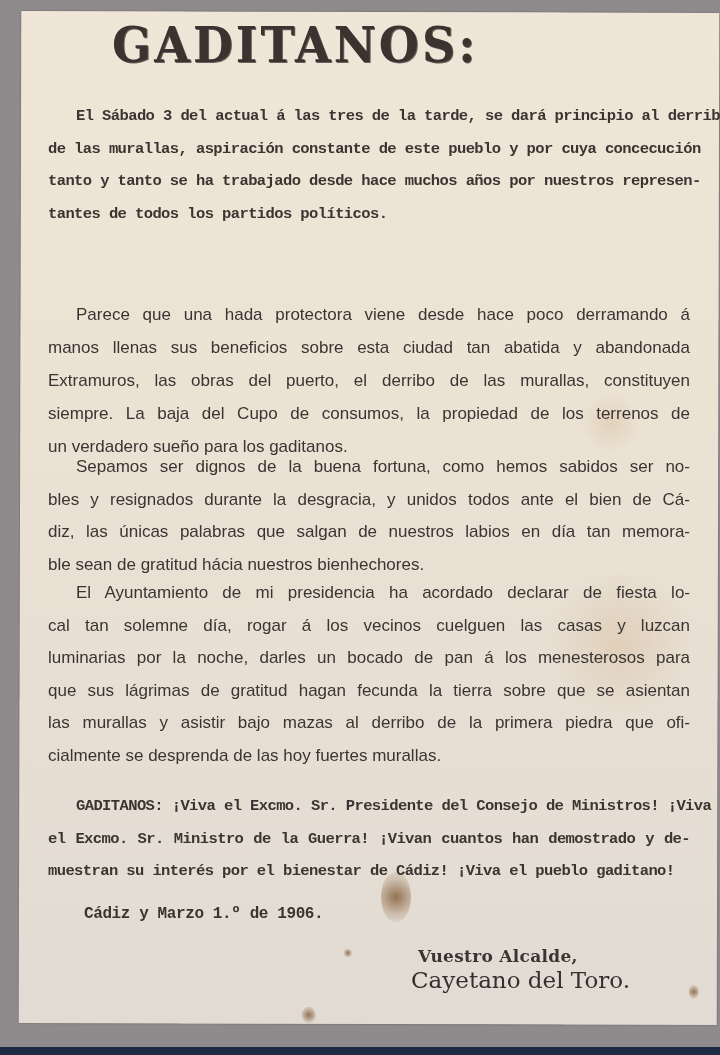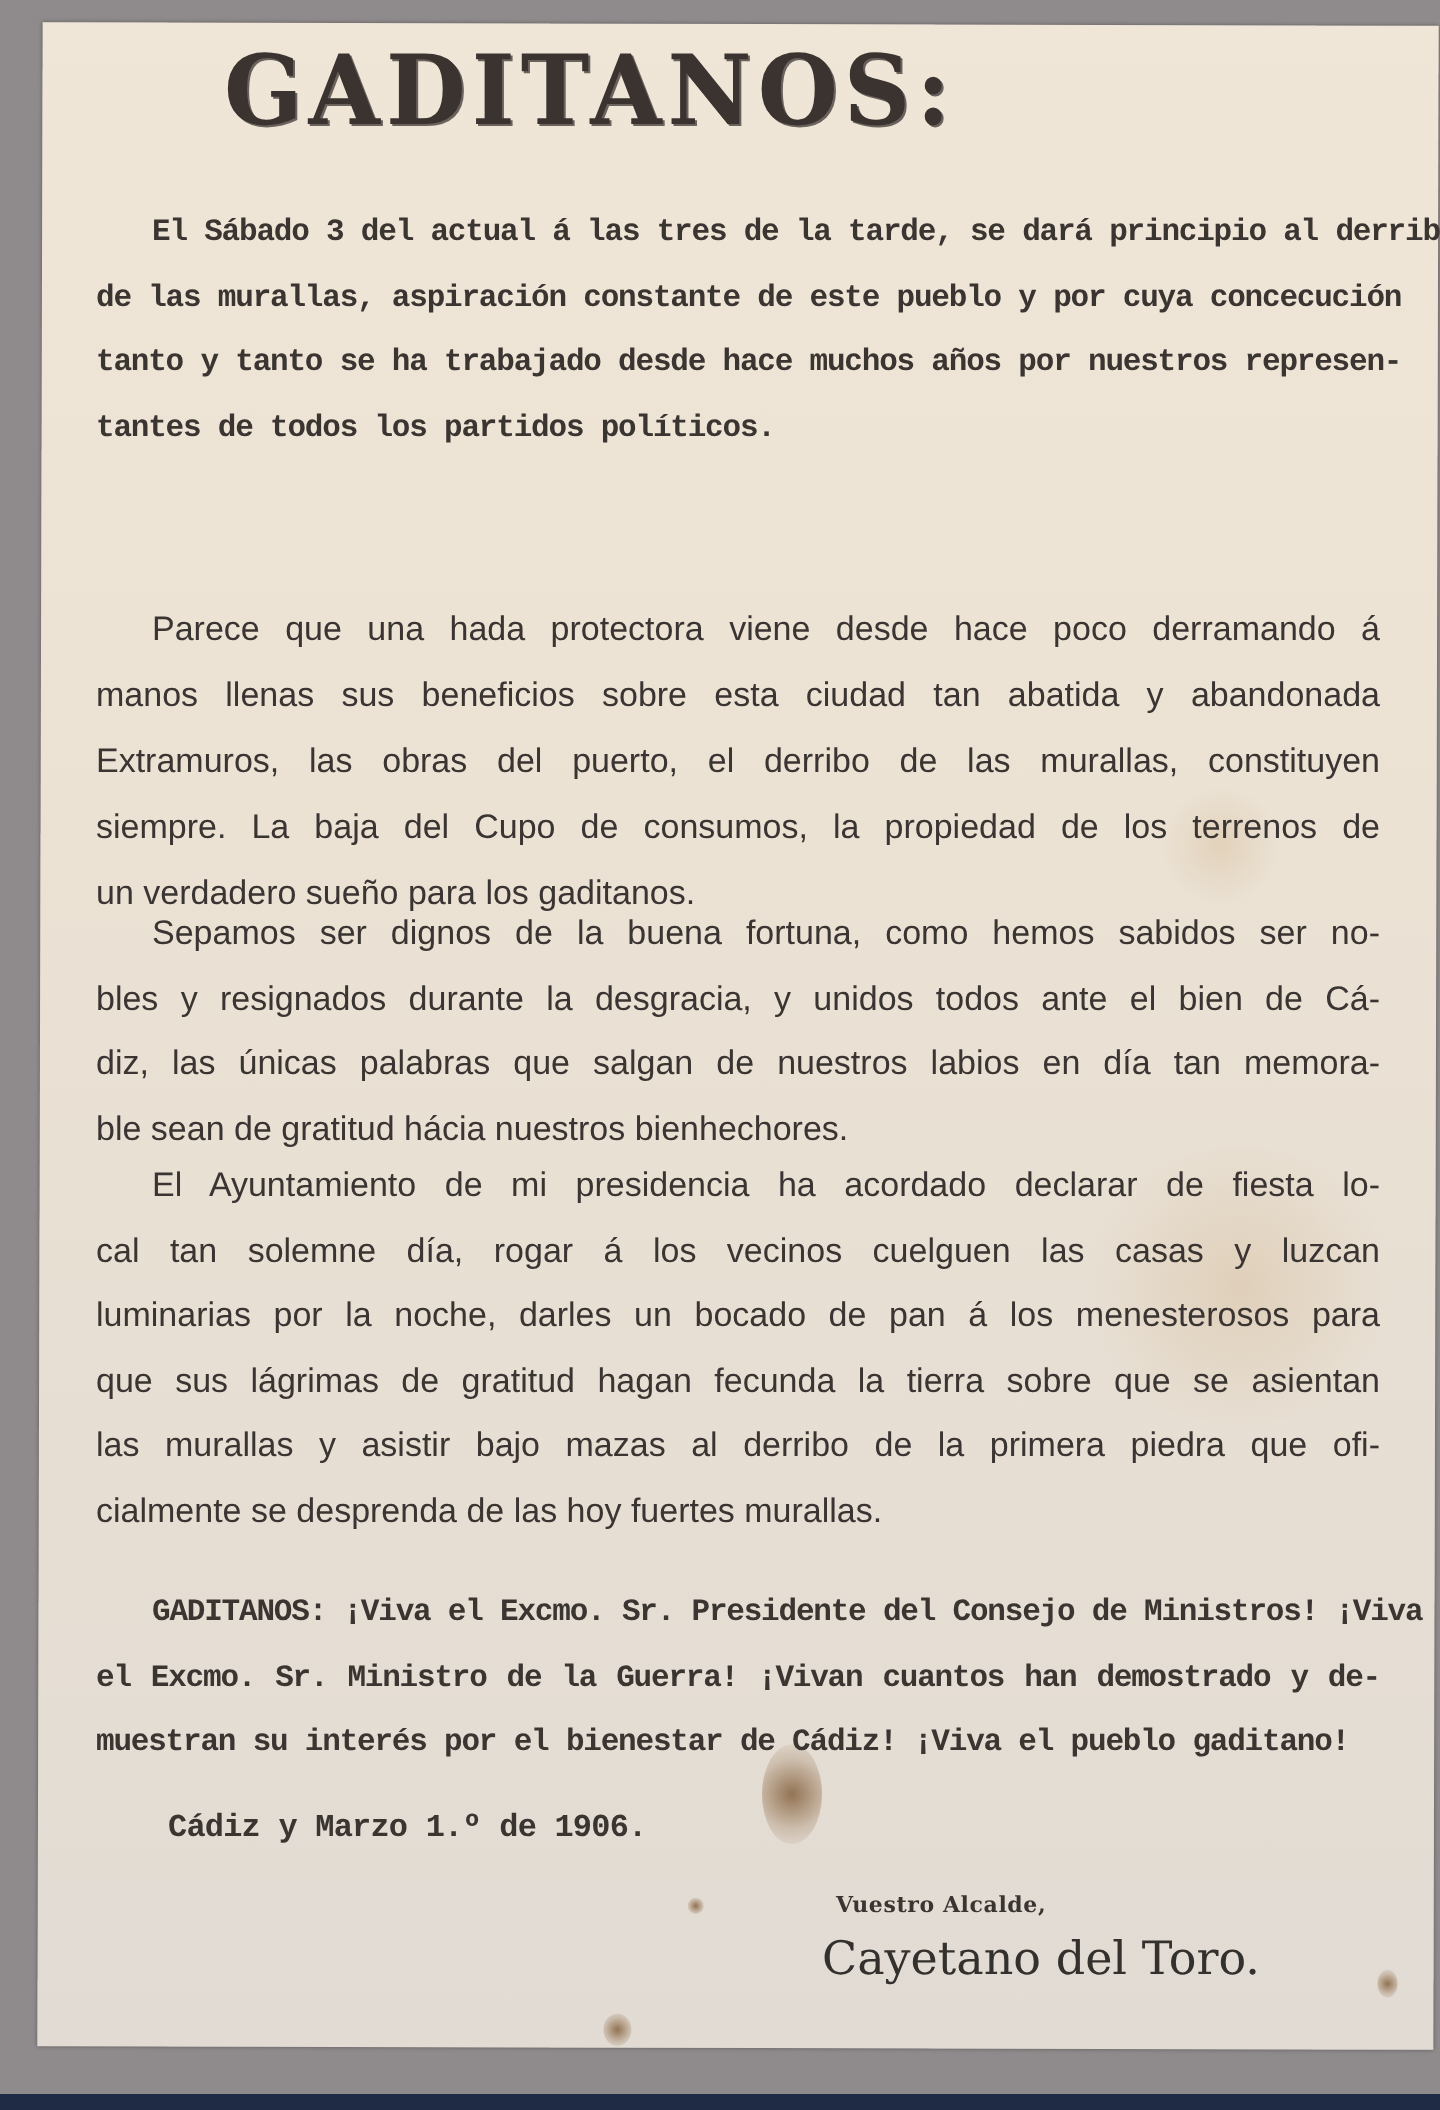--- a/index.html
+++ b/index.html
@@ -54,21 +54,21 @@
     .p5 { top: 790px; line-height: 32.5px; }
     .indent { padding-left: 28px; }
     .date {
       position: absolute; left: 84px; top: 905px;
       font-family: "Liberation Mono", "DejaVu Sans Mono", monospace;
       font-weight: bold; font-size: 16px; letter-spacing: -0.4px; color: #3b3532; text-align: right;
     }
     .salutation {
       position: absolute; left: 418px; top: 946px;
       font-family: "DejaVu Serif", serif; font-weight: bold;
-      font-size: 11px; color: #3b3532; letter-spacing: 0.3px;
+      font-size: 17px; color: #3b3532; letter-spacing: 0.3px;
     }
     .signature {
       position: absolute; left: 368px; top: 967px;
       font-family: "DejaVu Serif", serif;
       font-size: 23px; color: #33302d; margin-left: 43px;
     }
     .stain {
       position: absolute; border-radius: 50%;
       background: radial-gradient(circle, rgba(120,80,40,0.75) 0%, rgba(140,100,60,0.25) 60%, rgba(0,0,0,0) 100%);
     }

